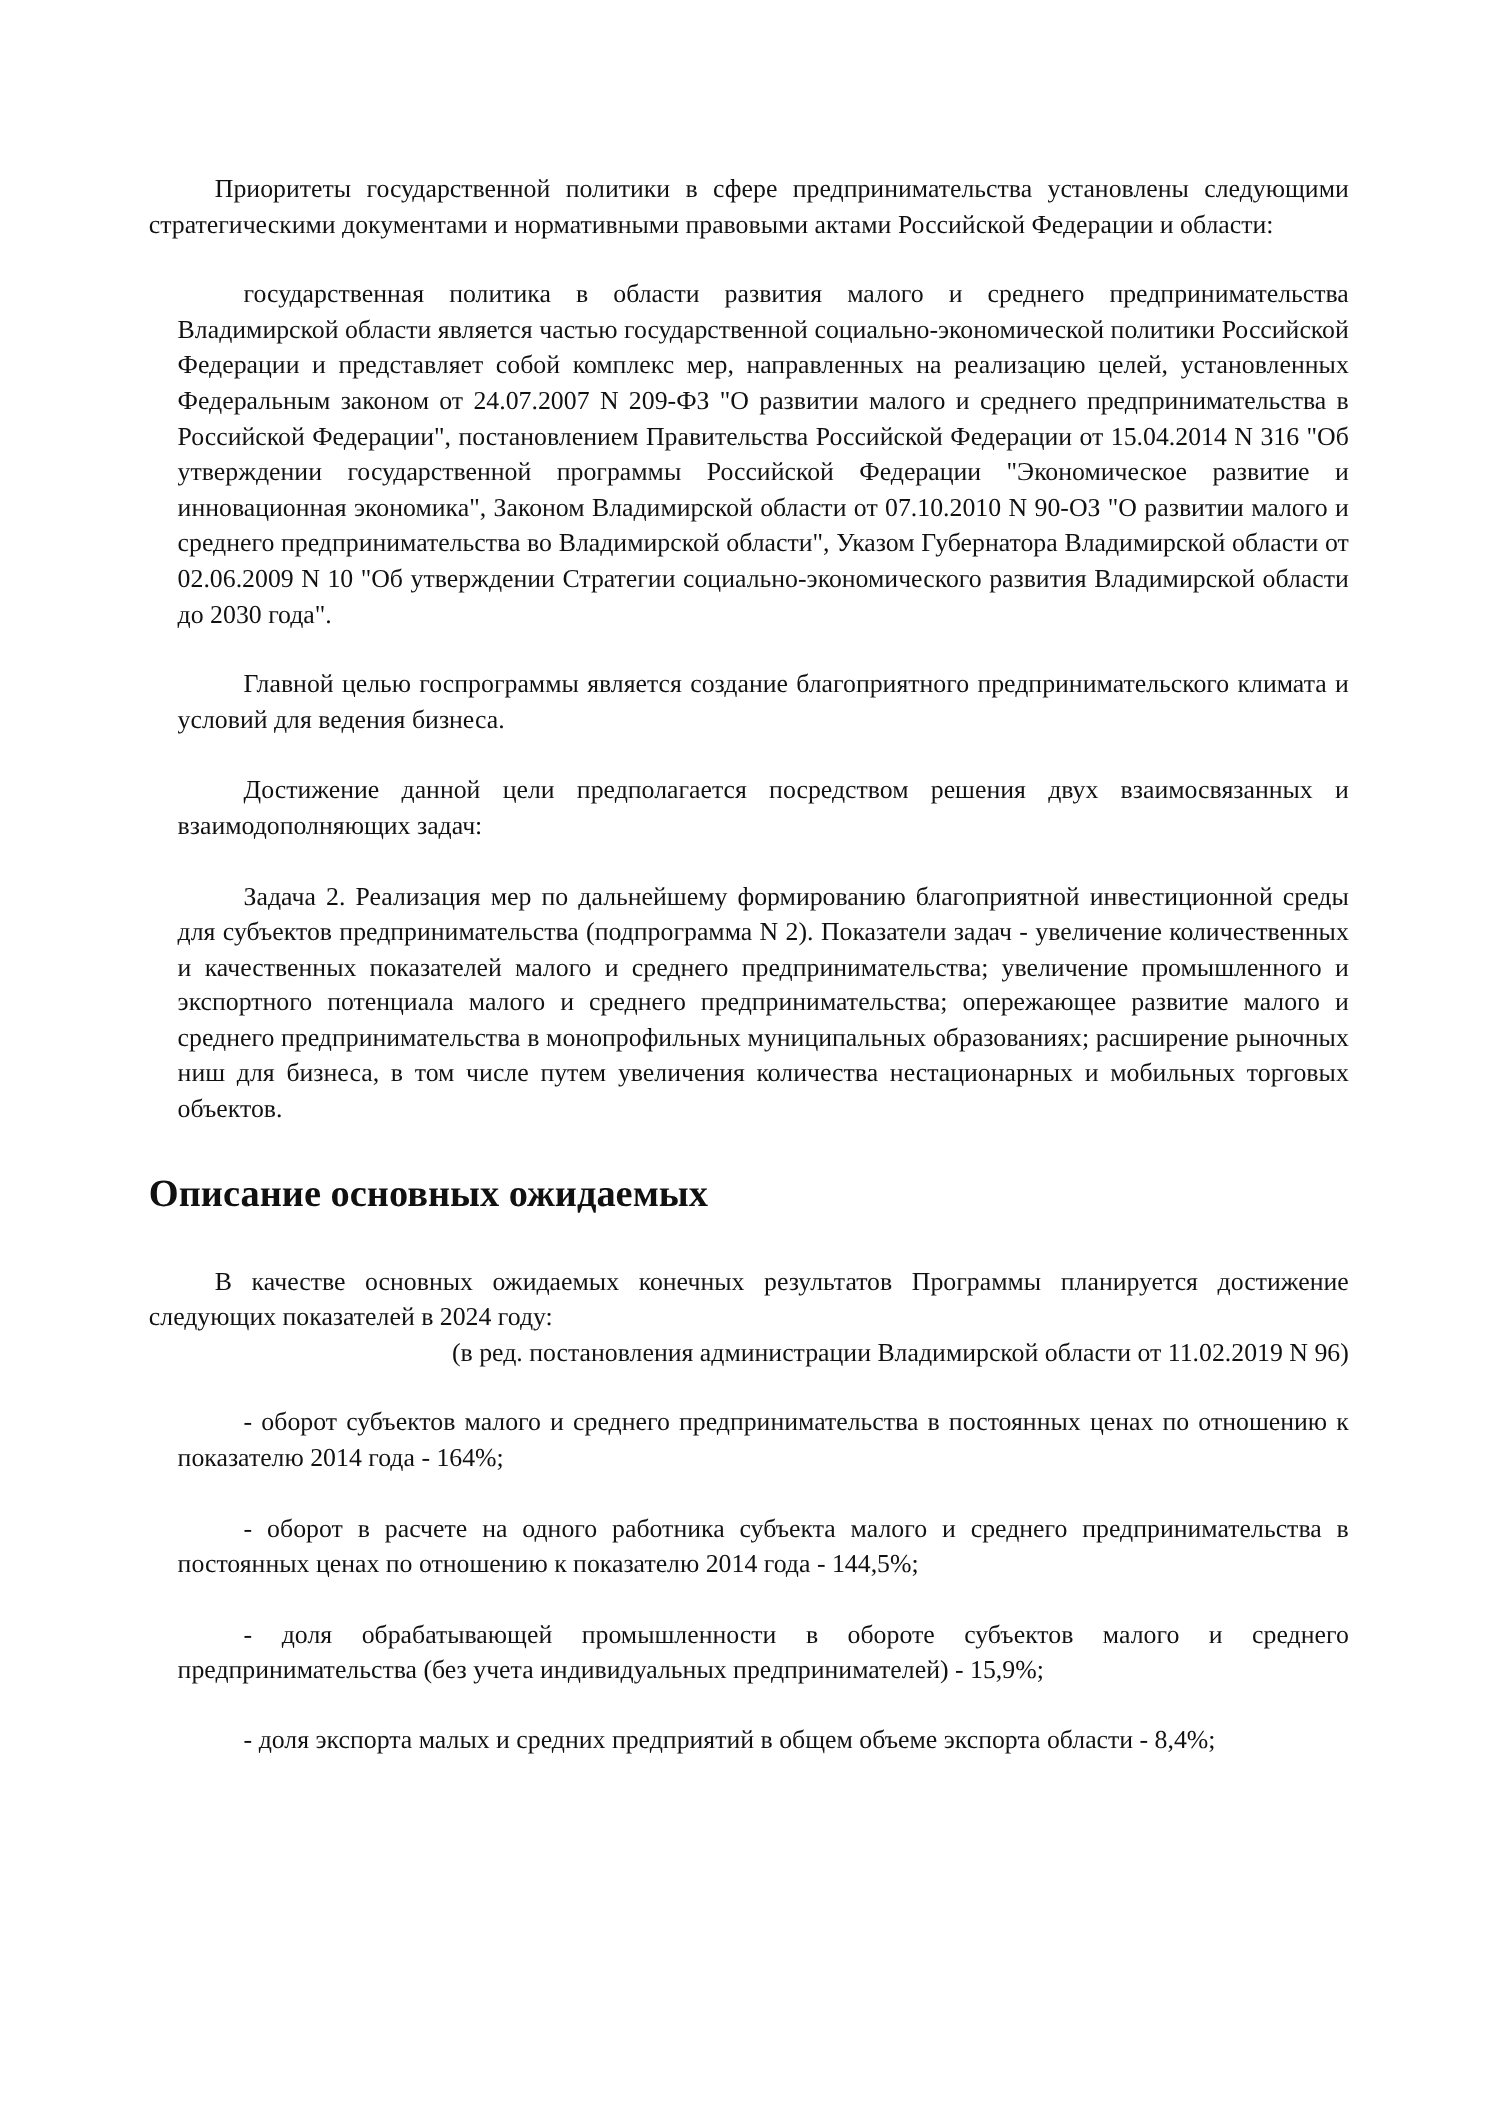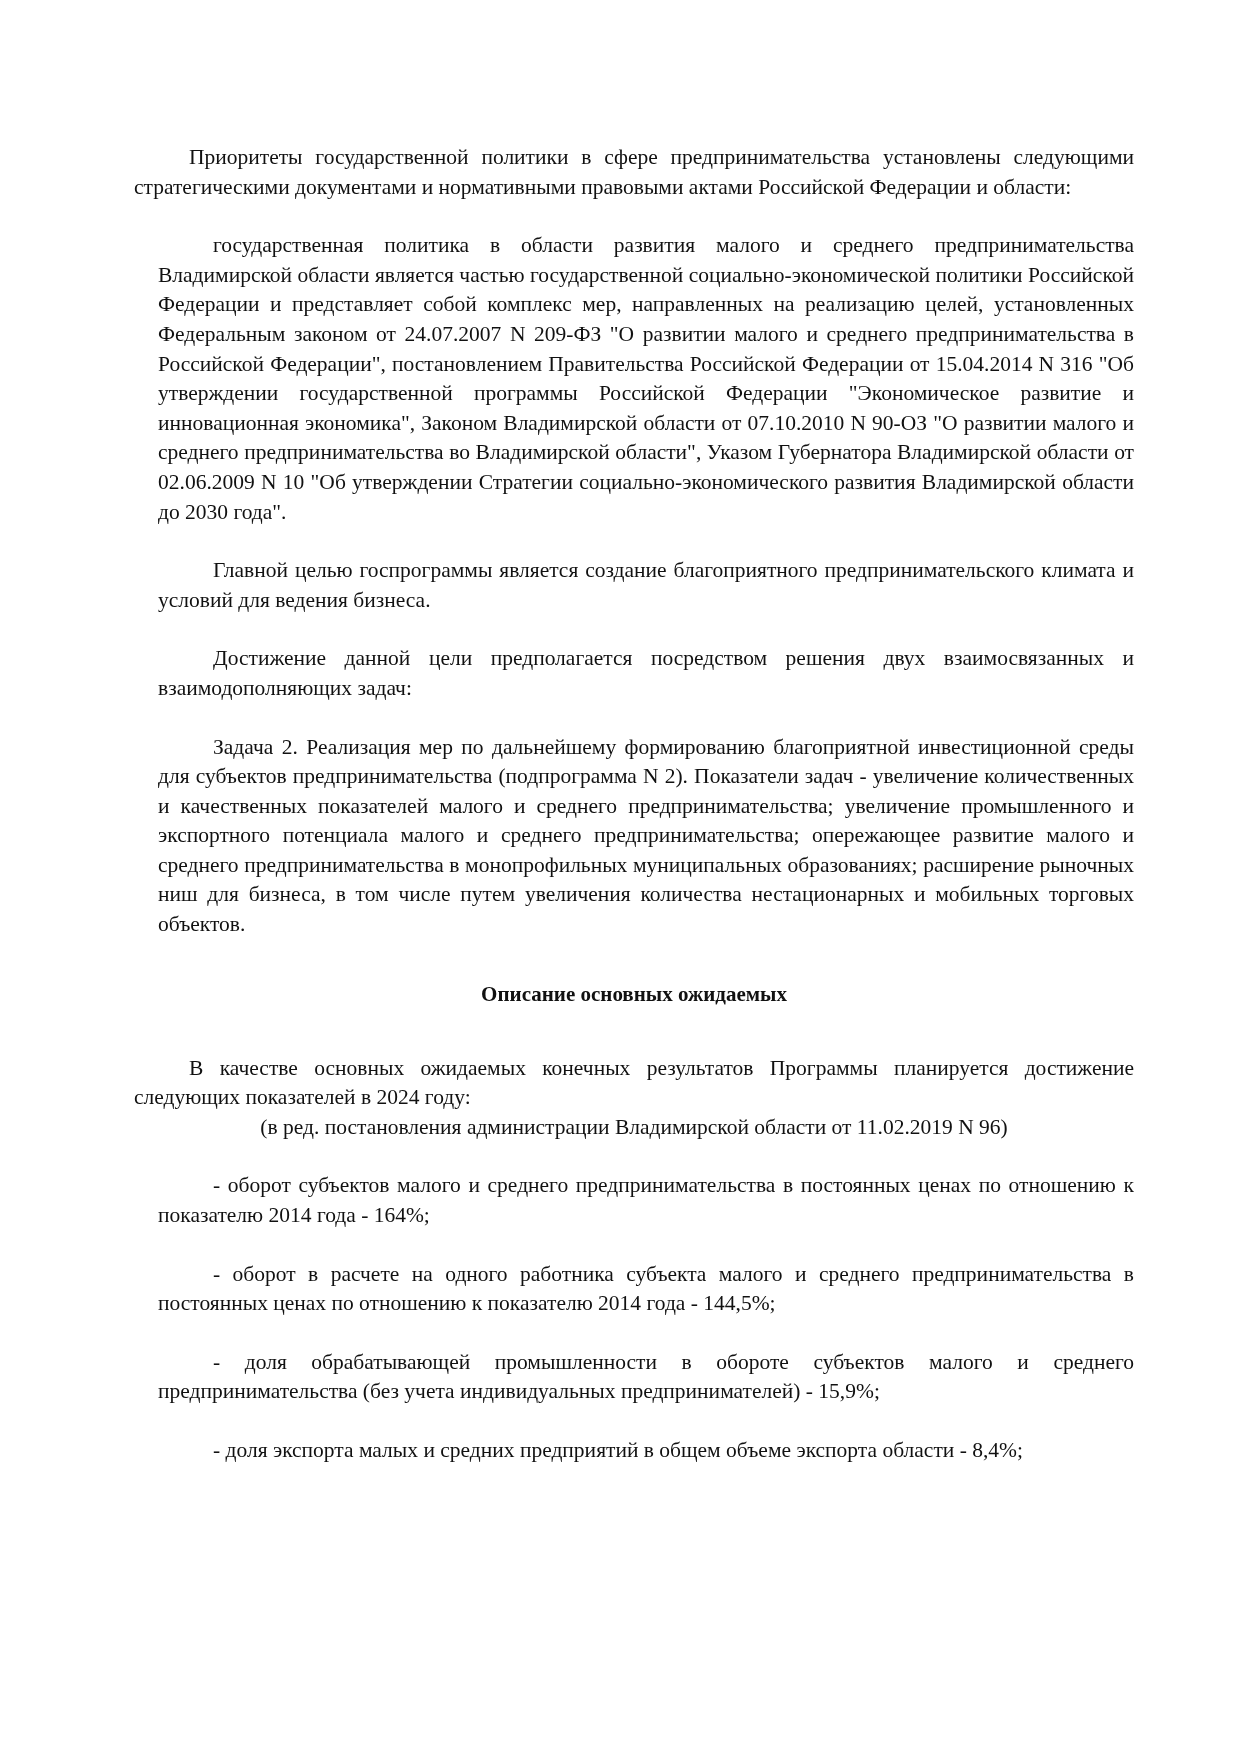--- a/index.html
+++ b/index.html
@@ -1,44 +1,44 @@
 <!DOCTYPE html>
 <html><head>
   <meta charset="utf-8">
   <style>
     html, body { margin: 0; padding: 0; background: #ffffff; }
     body { width: 1240px; height: 1754px; position: relative; overflow: hidden; }
     .page {
       position: absolute;
-      left: 134px;
+      left: 124px;
       top: 143px;
       width: 1000px;
       font-family: "Liberation Serif", serif;
       font-size: 21.5px;
       line-height: 29.6px;
       color: #111111;
     }
     .para {
       margin: 0;
       text-align: justify;
       text-indent: 55px;
     }
     .gap-sm { margin-top: 29px; margin-left: 24px; }
     .heading {
       font-family: "Liberation Serif", serif;
       font-weight: bold;
-      font-size: 21px;
+      font-size: 32px;
       line-height: 32px;
-      text-align: center;
+      text-align: left;
       margin: 0;
       margin-top: 38px;
       color: #111111;
     }
     .heading span { display: block; }
-    .note { margin: 0; text-indent: 0; text-align: center; }
+    .note { margin: 0; text-indent: 0; text-align: right; }
     .mt-heading-after { margin-top: 44px; }
   </style>
 </head>
 <body>
 
 <div class="page">
   <p class="para">Приоритеты государственной политики в сфере предпринимательства установлены следующими стратегическими документами и нормативными правовыми актами Российской Федерации и области:</p>
   <p class="para gap-sm">государственная политика в области развития малого и среднего предпринимательства Владимирской области является частью государственной социально-экономической политики Российской Федерации и представляет собой комплекс мер, направленных на реализацию целей, установленных Федеральным законом от 24.07.2007 N 209-ФЗ "О развитии малого и среднего предпринимательства в Российской Федерации", постановлением Правительства Российской Федерации от 15.04.2014 N 316 "Об утверждении государственной программы Российской Федерации "Экономическое развитие и инновационная экономика", Законом Владимирской области от 07.10.2010 N 90-ОЗ "О развитии малого и среднего предпринимательства во Владимирской области", Указом Губернатора Владимирской области от 02.06.2009 N 10 "Об утверждении Стратегии социально-экономического развития Владимирской области до 2030 года".</p>
   <p class="para gap-sm">Главной целью госпрограммы является создание благоприятного предпринимательского климата и условий для ведения бизнеса.</p>
   <p class="para gap-sm">Достижение данной цели предполагается посредством решения двух взаимосвязанных и взаимодополняющих задач:</p>

